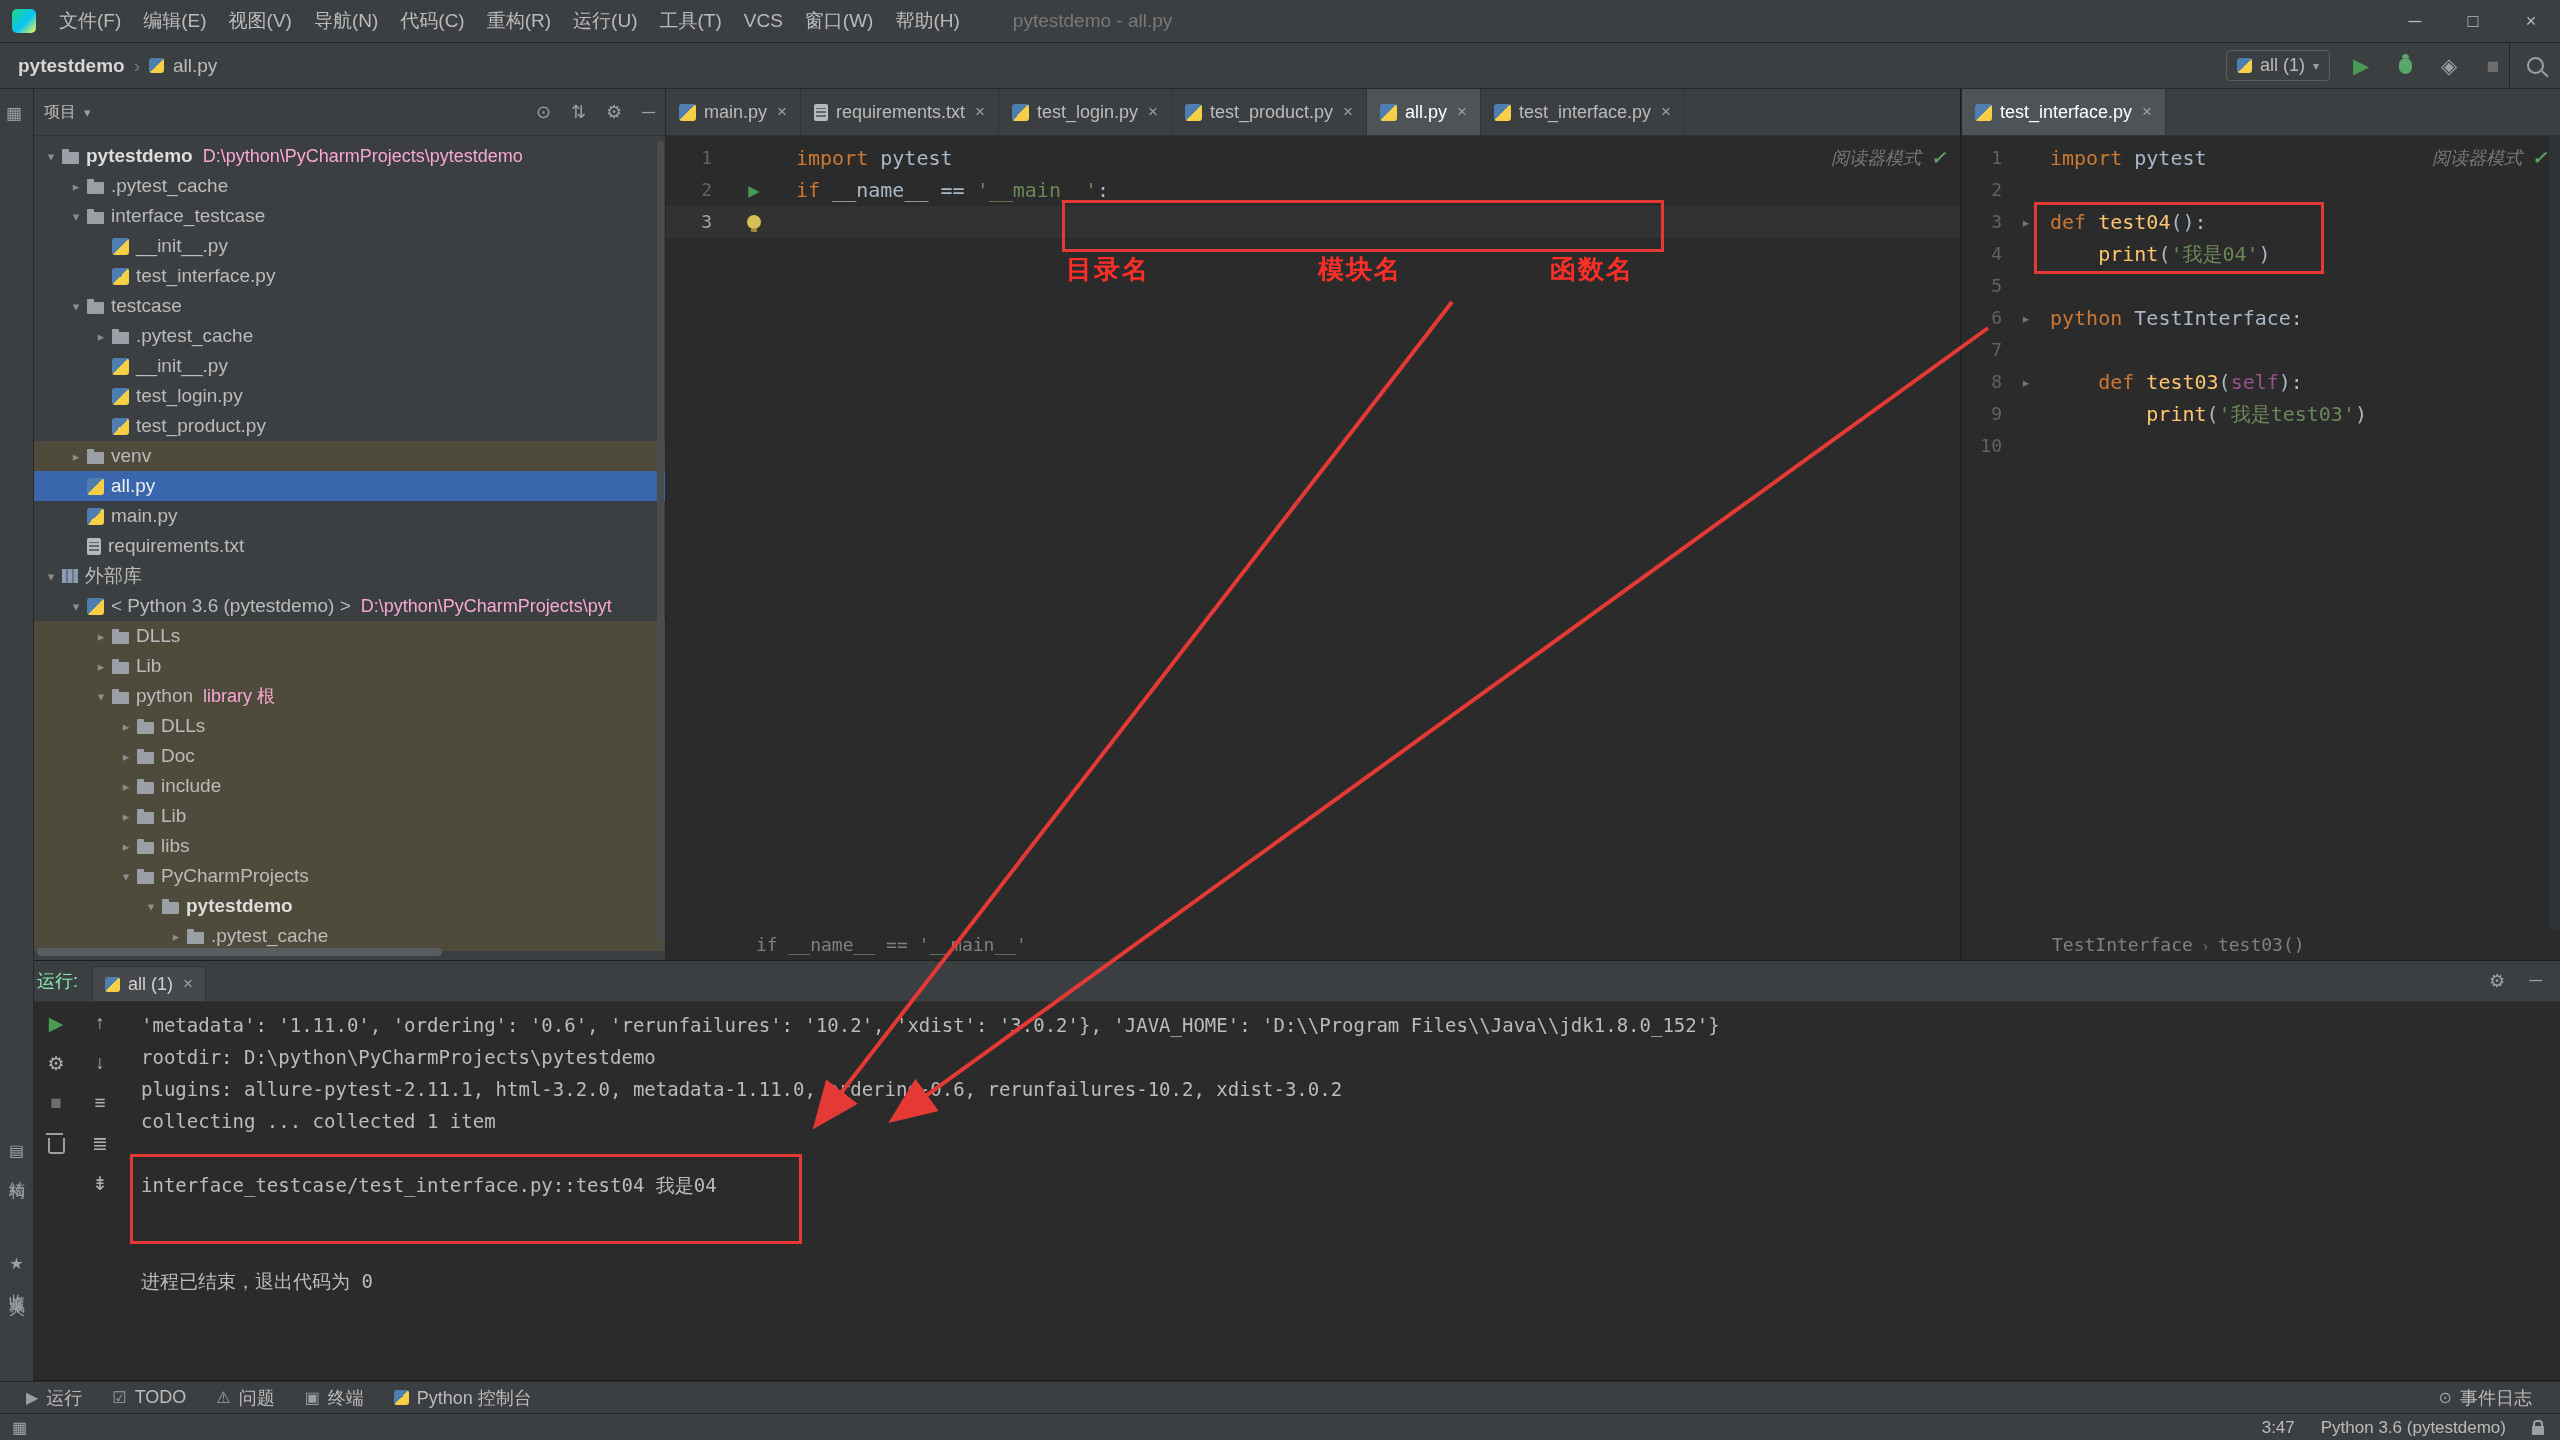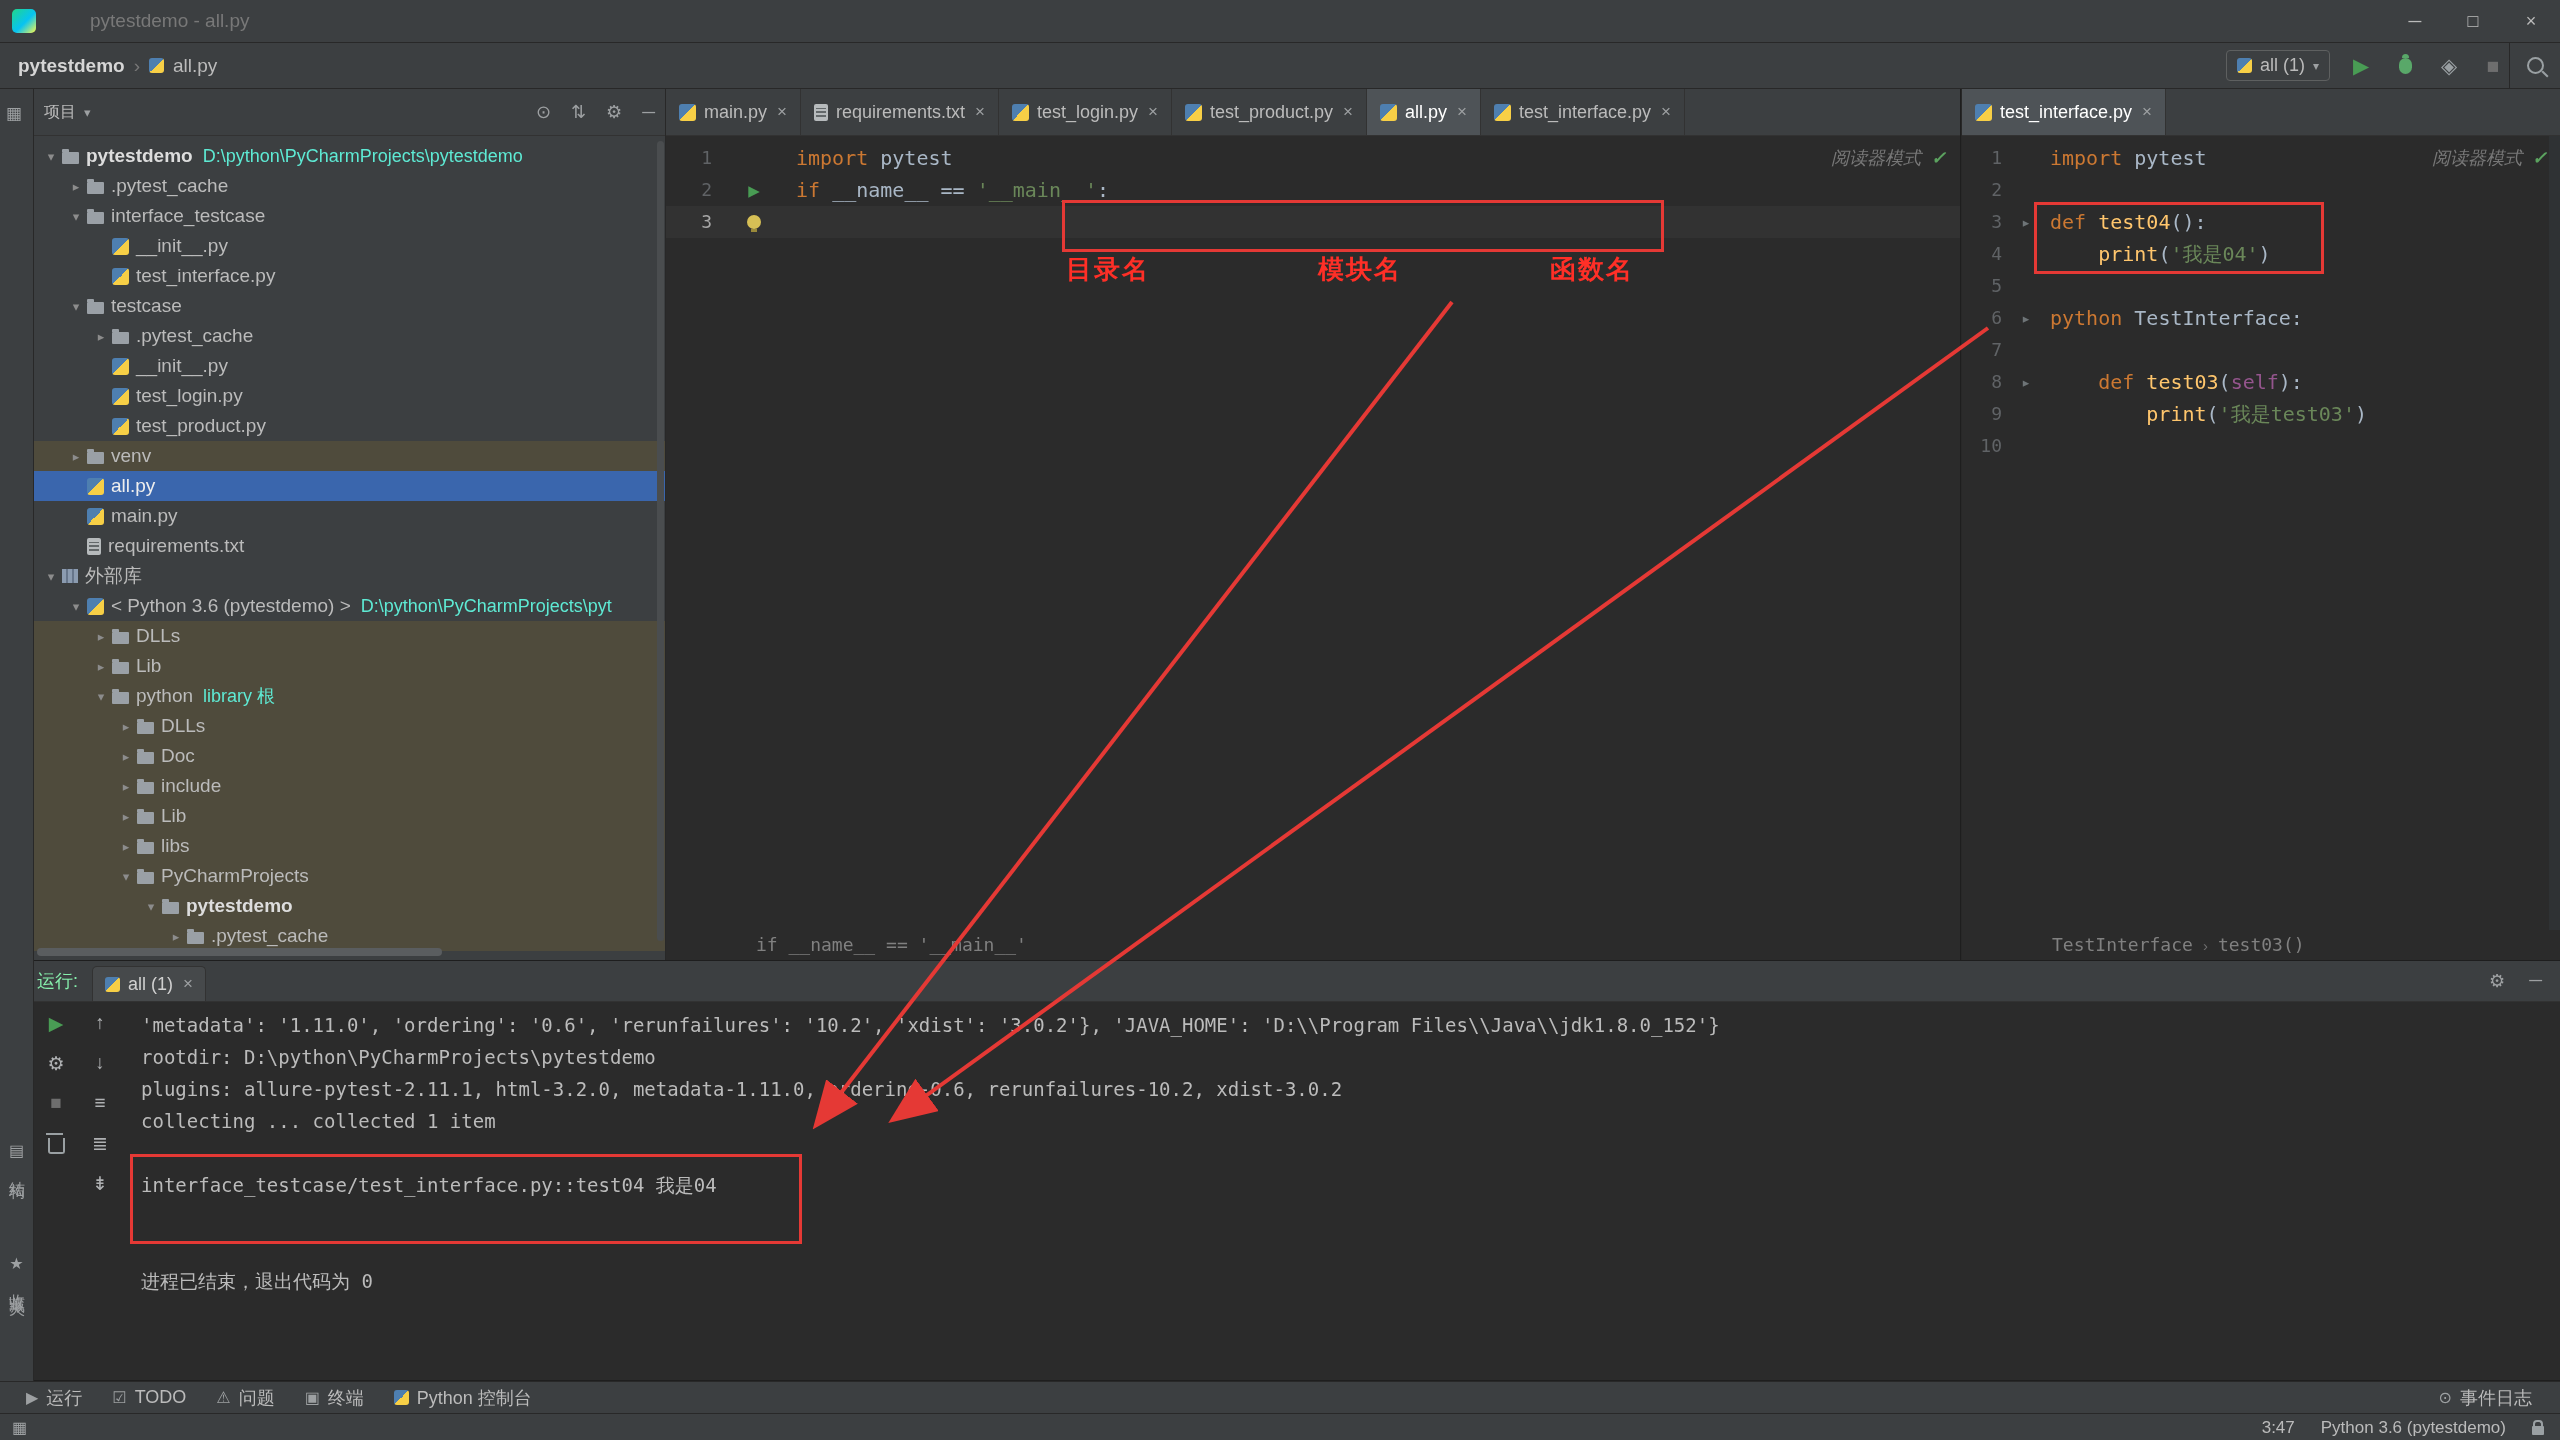--- a/index.html
+++ b/index.html
@@ -59,21 +59,21 @@
   .ph-btn{color:#9da0a2;font-size:18px;cursor:default;}
   .tree{position:absolute;left:0;top:52px;right:0;bottom:0;}
   .tree-row{height:30px;display:flex;align-items:center;white-space:nowrap;overflow:hidden;font-size:19px;}
   .tree-row.sel{background:#3a66ad;}
   .tree-row.libbg{background:#4f4b3c;}
   .chev{width:22px;color:#8c8c8c;font-size:13px;text-align:center;flex:0 0 22px;}
   .fic{margin-right:7px;flex:0 0 auto;}
   .tlabel{color:#bbbbbb;}
   .tree-row.sel .tlabel{color:#eeeeee;}
   .tlabel.tbold{font-weight:bold;color:#dddddd;}
-  .tlabel2{color:#5eead4;margin-left:10px;font-size:18px;}
+  .tlabel2{color:#f9a8d4;margin-left:10px;font-size:18px;}
   .pp-vscroll{position:absolute;right:1px;top:52px;width:7px;height:800px;background:#4a4d4f;border-radius:4px;}
   .pp-hscroll{position:absolute;left:3px;bottom:4px;width:405px;height:8px;background:#5a5d5f;border-radius:4px;}
 
   
   .icon-py{width:17px;height:17px;border-radius:3px;display:inline-block;
            background:linear-gradient(135deg,#4e7fb0 50%,#f7cf46 50%);}
   .icon-py.mini{width:15px;height:15px;}
   .icon-folder{width:17px;height:12px;background:#9aa0a6;border-radius:1px;position:relative;display:inline-block;margin-top:3px;}
   .icon-folder::before{content:'';position:absolute;top:-3px;left:0;width:7px;height:3px;background:#9aa0a6;border-radius:1px 1px 0 0;}
   .icon-txt{width:14px;height:17px;background:#b6babc;border-radius:2px;position:relative;display:inline-block;}
@@ -162,20 +162,33 @@
   #rb-console{left:130px;top:1154px;width:666px;height:84px;}
   #lb-dir{left:1066px;top:252px;}
   #lb-module{left:1318px;top:252px;}
   #lb-func{left:1550px;top:252px;}
 </style>
 </head>
 <body>
 
 <div class="titlebar" data-name="title-bar">
   <div class="logo" data-name="pycharm-logo-icon"></div>
+  <div class="menubar" data-name="menu-bar">
+      <span class="menu-item" data-name="menu-item-文件(F)">文件(F)</span>
+      <span class="menu-item" data-name="menu-item-编辑(E)">编辑(E)</span>
+      <span class="menu-item" data-name="menu-item-视图(V)">视图(V)</span>
+      <span class="menu-item" data-name="menu-item-导航(N)">导航(N)</span>
+      <span class="menu-item" data-name="menu-item-代码(C)">代码(C)</span>
+      <span class="menu-item" data-name="menu-item-重构(R)">重构(R)</span>
+      <span class="menu-item" data-name="menu-item-运行(U)">运行(U)</span>
+      <span class="menu-item" data-name="menu-item-工具(T)">工具(T)</span>
+      <span class="menu-item" data-name="menu-item-VCS">VCS</span>
+      <span class="menu-item" data-name="menu-item-窗口(W)">窗口(W)</span>
+      <span class="menu-item" data-name="menu-item-帮助(H)">帮助(H)</span>
+    </div>
   <div class="win-title" data-name="window-title">pytestdemo - all.py</div>
   <div class="win-controls" data-name="window-controls">
     <div class="wbtn" data-name="minimize-icon">─</div>
     <div class="wbtn" data-name="maximize-icon">□</div>
     <div class="wbtn" data-name="close-icon">×</div>
   </div>
 </div>
 
 <div class="toolbar" data-name="navigation-bar">
   <div class="crumbs" data-name="breadcrumb">

